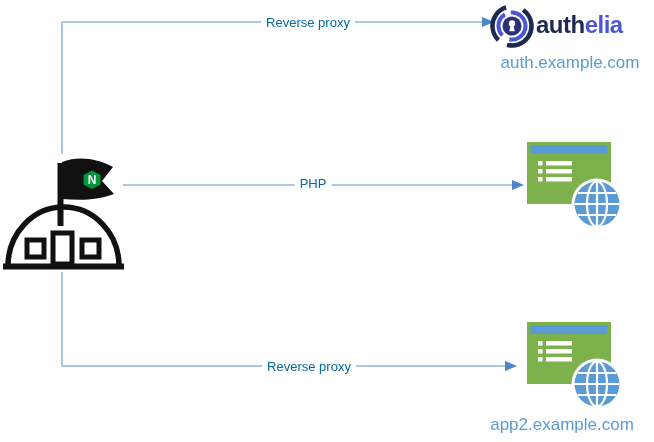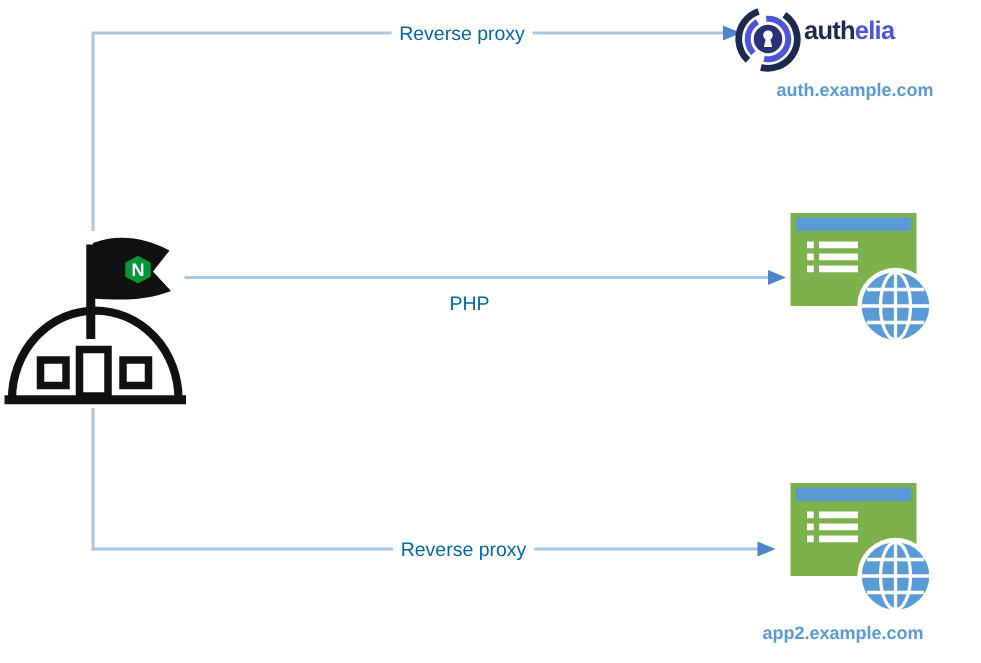--- a/index.html
+++ b/index.html
@@ -15,43 +15,43 @@
     border-top:5px solid transparent;border-bottom:5px solid transparent;
     border-left:12px solid #4d86c8;
   }
   .conn-label{
     position:absolute;transform:translate(-50%,-50%);
     background:#ffffff;color:#0369a1;font-size:13px;line-height:15px;
     padding:0 5px;white-space:nowrap;
   }
   .domain-label{
     position:absolute;transform:translateX(-50%);
-    color:#5b9bd5;font-size:12px;white-space:nowrap;font-weight:bold;
+    color:#5b9bd5;font-size:17px;white-space:nowrap;
   }
   .abs{position:absolute;}
   .wordmark{
     position:absolute;left:536px;top:11px;
-    font-size:17px;font-weight:bold;letter-spacing:-0.5px;white-space:nowrap;
+    font-size:24px;font-weight:bold;letter-spacing:-0.5px;white-space:nowrap;
   }
   .wordmark .dark{color:#1c2951;}
   .wordmark .accent{color:#4c55d6;}
 </style>
 </head>
 <body>
 
 <div class="canvas">
 
   <div class="line v" style="left:61px;top:22px;height:132px;"></div>
   <div class="line h" style="left:61px;top:21px;width:421px;"></div>
   <div class="arrowhead" style="left:482px;top:17px;"></div>
   <span class="conn-label" style="left:308px;top:22px;">Reverse proxy</span>
 
   <div class="line h" style="left:123px;top:184px;width:390px;"></div>
   <div class="arrowhead" style="left:512px;top:180px;"></div>
-  <span class="conn-label" style="left:313px;top:202px;">PHP</span>
+  <span class="conn-label" style="left:313px;top:183px;">PHP</span>
 
   <div class="line v" style="left:61px;top:272px;height:95px;"></div>
   <div class="line h" style="left:61px;top:365px;width:445px;"></div>
   <div class="arrowhead" style="left:505px;top:361px;"></div>
   <span class="conn-label" style="left:309px;top:366px;">Reverse proxy</span>
 
   <svg class="abs" style="left:0;top:148px;" width="132" height="126" viewBox="0 0 132 126">
 
     <line x1="60.5" y1="15" x2="60.5" y2="78" stroke="#111111" stroke-width="6"></line>
 

